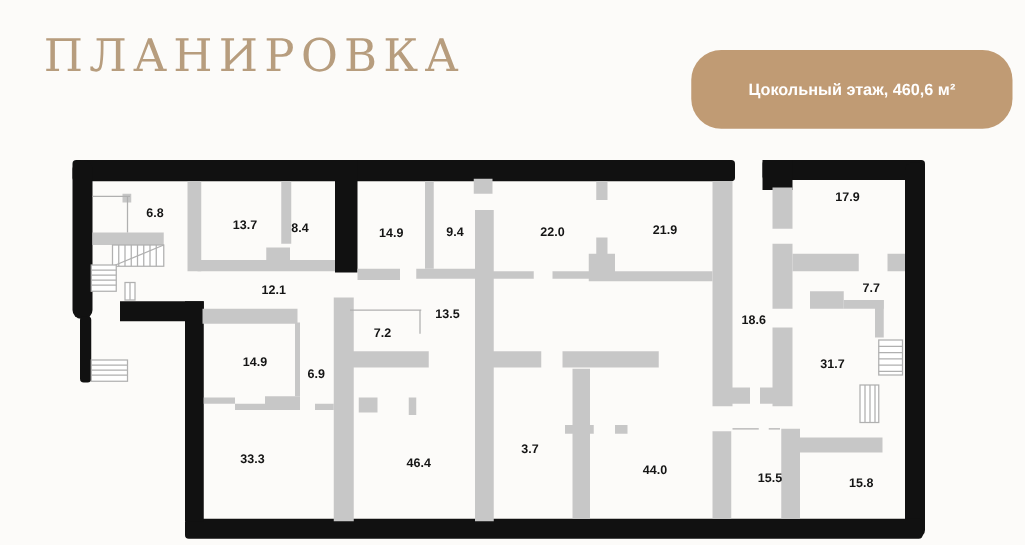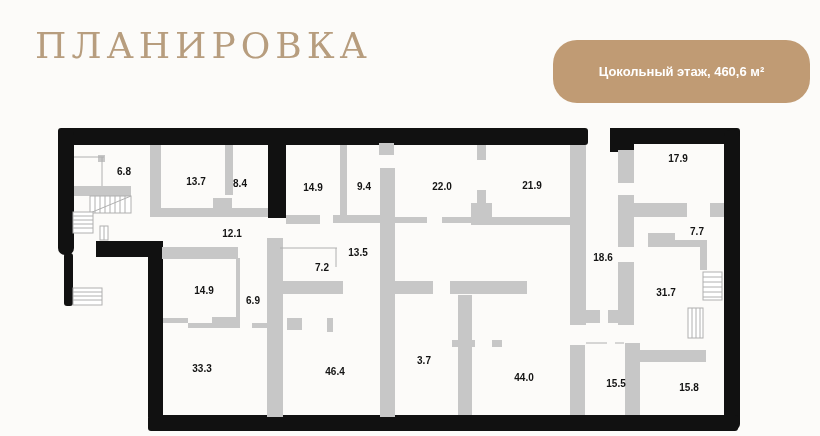--- a/index.html
+++ b/index.html
@@ -129,23 +129,23 @@
   </svg>
   <div>
       <span class="room-label" style="left: 124px; top: 171px;">6.8</span>
       <span class="room-label" style="left: 196px; top: 181px;">13.7</span>
       <span class="room-label" style="left: 240px; top: 183px;">8.4</span>
       <span class="room-label" style="left: 313px; top: 187px;">14.9</span>
       <span class="room-label" style="left: 364px; top: 186px;">9.4</span>
       <span class="room-label" style="left: 442px; top: 186px;">22.0</span>
       <span class="room-label" style="left: 532px; top: 185px;">21.9</span>
       <span class="room-label" style="left: 678px; top: 158px;">17.9</span>
-      <span class="room-label" style="left: 232px; top: 233px;">12.1</span>
+      <span class="room-label" style="left: 219px; top: 233px;">12.1</span>
       <span class="room-label" style="left: 358px; top: 252px;">13.5</span>
-      <span class="room-label" style="left: 322px; top: 267px;">7.2</span>
+      <span class="room-label" style="left: 306px; top: 267px;">7.2</span>
       <span class="room-label" style="left: 603px; top: 257px;">18.6</span>
       <span class="room-label" style="left: 697px; top: 231px;">7.7</span>
       <span class="room-label" style="left: 204px; top: 290px;">14.9</span>
       <span class="room-label" style="left: 253px; top: 300px;">6.9</span>
       <span class="room-label" style="left: 666px; top: 292px; text-align: center;">31.7</span>
       <span class="room-label" style="left: 202px; top: 368px; text-align: right;">33.3</span>
       <span class="room-label" style="left: 335px; top: 371px;">46.4</span>
       <span class="room-label" style="left: 424px; top: 360px;">3.7</span>
       <span class="room-label" style="left: 524px; top: 377px;">44.0</span>
       <span class="room-label" style="left: 616px; top: 383px;">15.5</span>

